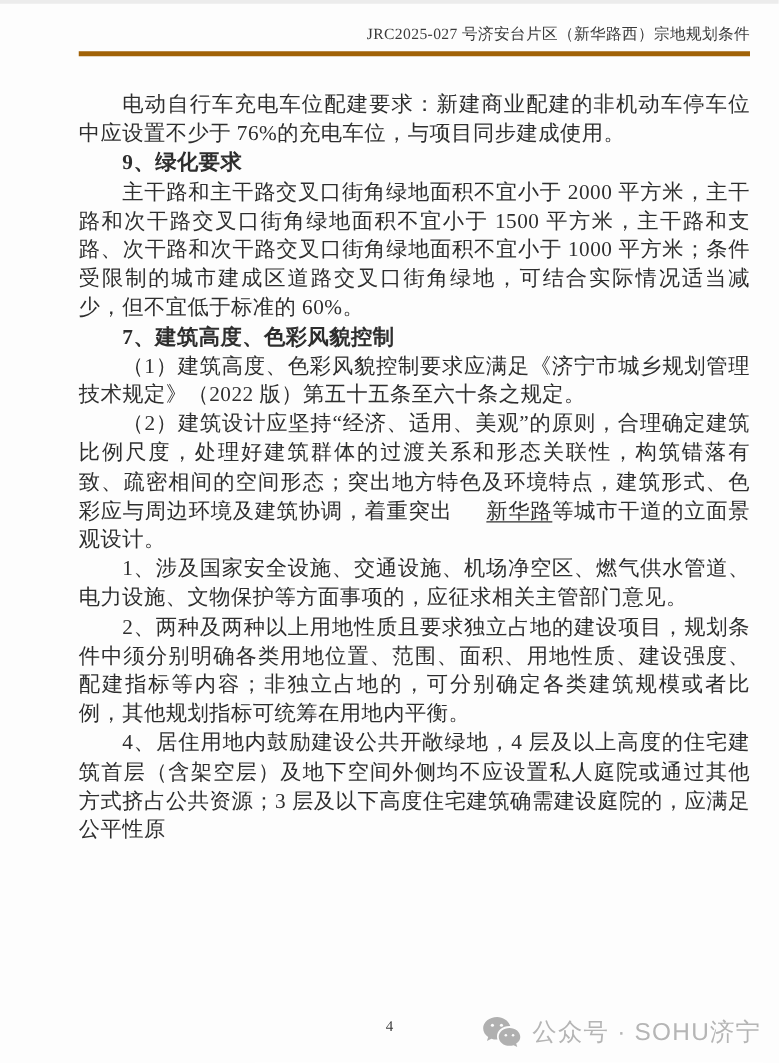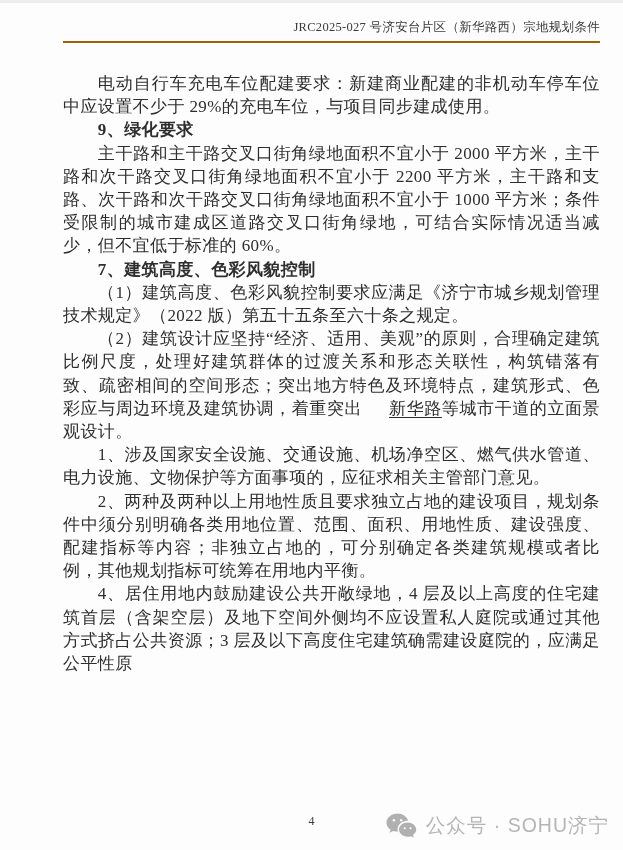--- a/index.html
+++ b/index.html
@@ -16,21 +16,21 @@
   .scan-edge-top {
     position:absolute; top:0; left:0; right:0; height:3px;
     background:#ececec;
   }
   .doc-header {
     position:absolute; top:19px; left:63px; width:537px;
     text-align:right;
     font-size:12.5px; letter-spacing:0.3px;
     color:#3a3a3a;
     padding-bottom:5px;
-    border-bottom:2px solid #a16207;
+    border-bottom:4px solid #a16207;
   }
   .doc-body {
     position:absolute; top:72px; left:63px; width:537px;
     font-size:17px; line-height:23.2px;
     letter-spacing:0.4px;
     text-align:justify;
   }
   .blk { margin:0; text-indent:2.05em; }
   .heading { font-weight:700; }
   .u-road { text-decoration:underline; text-underline-offset:3px;margin-left:27px; }
@@ -52,23 +52,23 @@
 <body>
 
 <div class="page">
   <div class="scan-edge-top"></div>
 
   <div class="doc-header">
     <span>JRC2025-027 号济安台片区（新华路西）宗地规划条件</span>
   </div>
 
   <div class="doc-body">
-    <p class="blk">电动自行车充电车位配建要求：新建商业配建的非机动车停车位中应设置不少于 29%的充电车位，与项目同步建成使用。</p>
+    <p class="blk">电动自行车充电车位配建要求：新建商业配建的非机动车停车位中应设置不少于 76%的充电车位，与项目同步建成使用。</p>
     <p class="blk heading">9、绿化要求</p>
-    <p class="blk">主干路和主干路交叉口街角绿地面积不宜小于 2000 平方米，主干路和次干路交叉口街角绿地面积不宜小于 2200 平方米，主干路和支路、次干路和次干路交叉口街角绿地面积不宜小于 1000 平方米；条件受限制的城市建成区道路交叉口街角绿地，可结合实际情况适当减少，但不宜低于标准的 60%。</p>
+    <p class="blk">主干路和主干路交叉口街角绿地面积不宜小于 2000 平方米，主干路和次干路交叉口街角绿地面积不宜小于 1500 平方米，主干路和支路、次干路和次干路交叉口街角绿地面积不宜小于 1000 平方米；条件受限制的城市建成区道路交叉口街角绿地，可结合实际情况适当减少，但不宜低于标准的 60%。</p>
     <p class="blk heading">7、建筑高度、色彩风貌控制</p>
     <p class="blk">（1）建筑高度、色彩风貌控制要求应满足《济宁市城乡规划管理技术规定》（2022 版）第五十五条至六十条之规定。</p>
     <p class="blk"><span>（2）建筑设计应坚持“经济、适用、美观”的原则，合理确定建筑比例尺度，处理好建筑群体的过渡关系和形态关联性，构筑错落有致、疏密相间的空间形态；突出地方特色及环境特点，建筑形式、色彩应与周边环境及建筑协调，着重突出</span><span class="u-road">新华路</span><span>等城市干道的立面景观设计。</span></p>
     <p class="blk">1、涉及国家安全设施、交通设施、机场净空区、燃气供水管道、电力设施、文物保护等方面事项的，应征求相关主管部门意见。</p>
     <p class="blk">2、两种及两种以上用地性质且要求独立占地的建设项目，规划条件中须分别明确各类用地位置、范围、面积、用地性质、建设强度、配建指标等内容；非独立占地的，可分别确定各类建筑规模或者比例，其他规划指标可统筹在用地内平衡。</p>
     <p class="blk">4、居住用地内鼓励建设公共开敞绿地，4 层及以上高度的住宅建筑首层（含架空层）及地下空间外侧均不应设置私人庭院或通过其他方式挤占公共资源；3 层及以下高度住宅建筑确需建设庭院的，应满足公平性原</p>
   </div>
 
   <div class="page-number">4</div>
 

